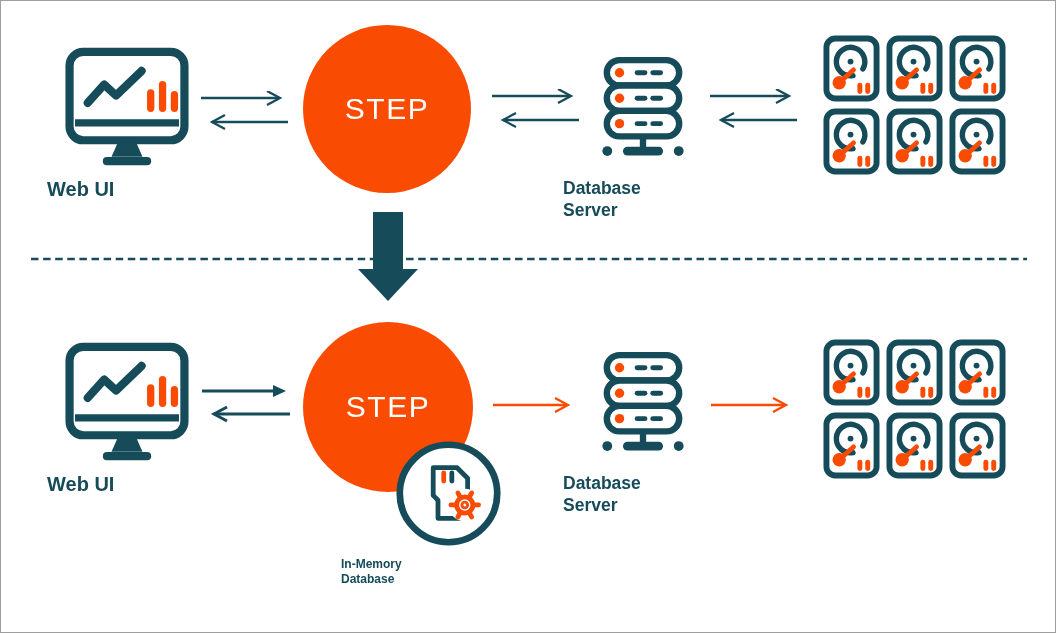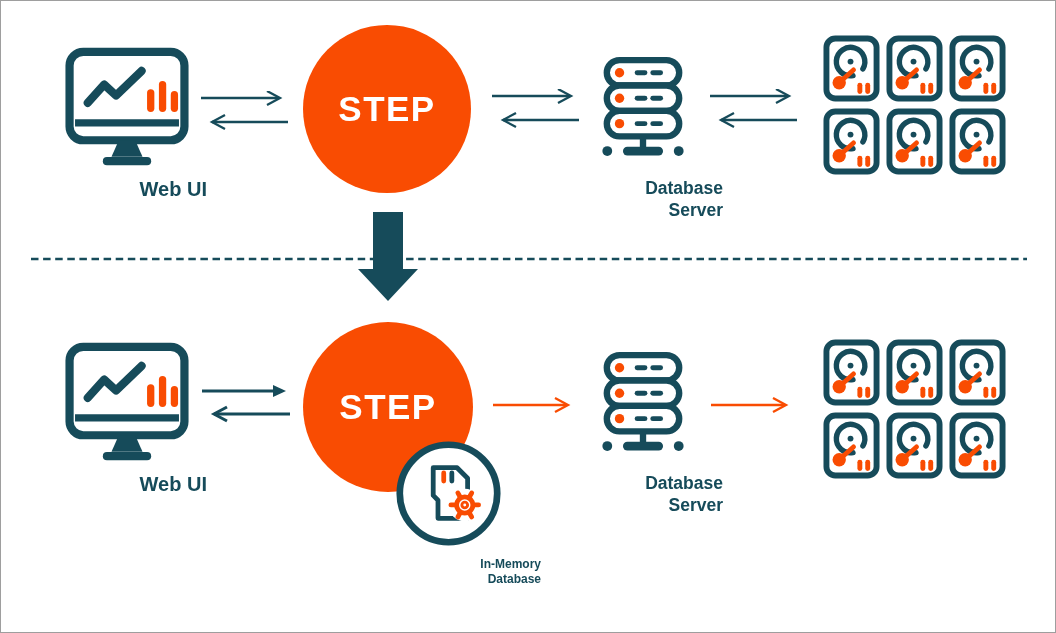--- a/index.html
+++ b/index.html
@@ -5,28 +5,28 @@
   :root { --teal:#164B5A; --orange:#F94C02; --bg:#FFFFFF; --canvas_border:#9E9E9E; }
   html,body { margin:0; padding:0; background:#fff; }
   #canvas {
     position:relative; width:1054px; height:631px;
     border:1px solid var(--canvas_border); background:var(--bg);
     font-family:"Liberation Sans", sans-serif; overflow:hidden;
   }
   .abs { position:absolute; }
   .lbl {
     position:absolute; font-weight:bold; color:var(--teal);
-    text-align:right; line-height:1.25; white-space:pre-line;
+    text-align:left; line-height:1.25; white-space:pre-line;
   }
   .step-circle {
     position:absolute; border-radius:50%; background:var(--orange);
     display:flex; align-items:center; justify-content:center;
   }
   .step-text {
-    color:#fff; font-weight:bold; font-size:35px; letter-spacing:1.5px;
+    color:#fff; font-weight:normal; font-size:30px; letter-spacing:1.5px;
   }
   .disk-grid {
     position:absolute; display:grid;
     grid-template-columns:repeat(3,57px); grid-auto-rows:67px; gap:6px;
   }
   
   .sT { stroke:var(--teal); }  .sO { stroke:var(--orange); }
   .fT { fill:var(--teal); }    .fO { fill:var(--orange); }
   .fW { fill:#fff; }           .fN { fill:none; }
 </style>

